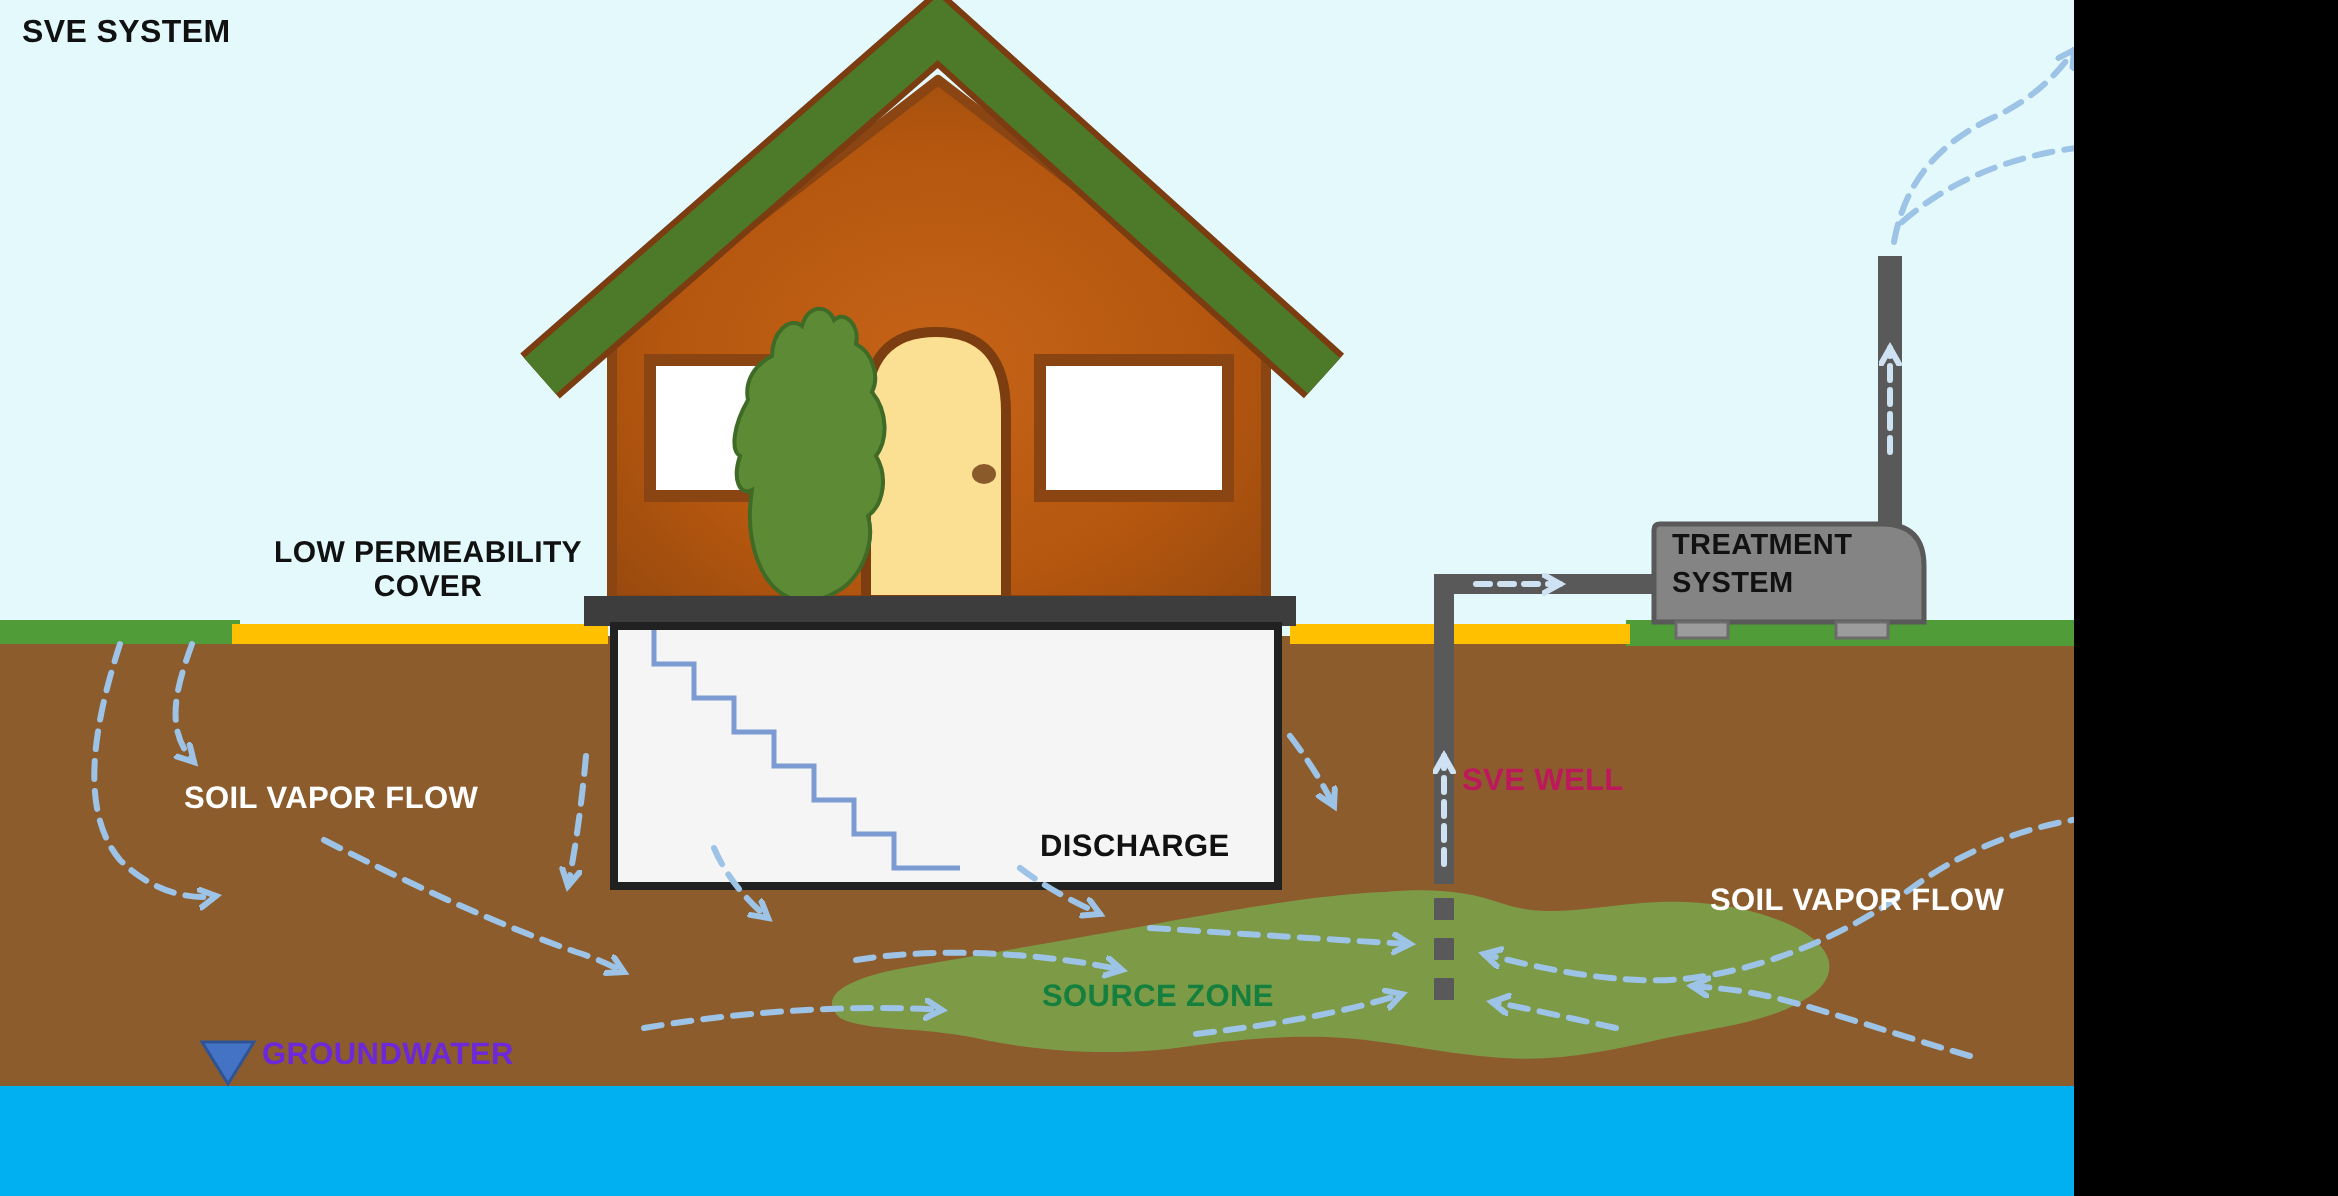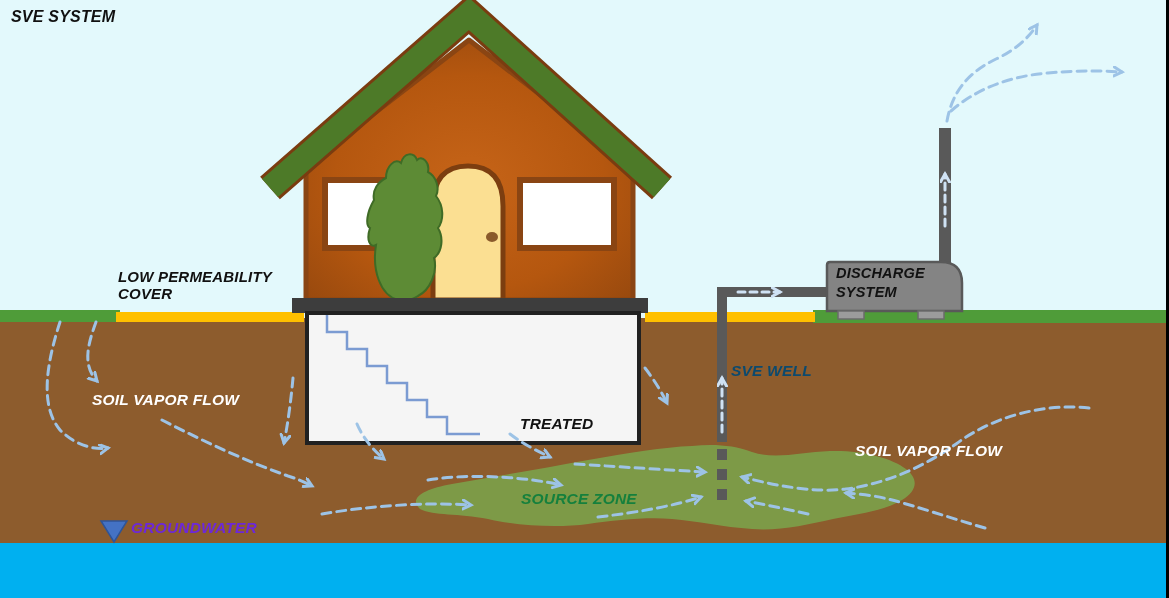--- a/index.html
+++ b/index.html
@@ -1,29 +1,29 @@
 <!DOCTYPE html>
 <html><head>
 <meta charset="utf-8">
 <style>
   html,body{margin:0;padding:0;background:#000;}
   .stage{
-    position:relative;width:1169px;height:598px;overflow:hidden;
-    font-family:"Liberation Sans",sans-serif;background:#e3f9fc;font-style:italic;
+    position:relative;width:1037px;height:598px;overflow:hidden;
+    font-family:"Liberation Sans",sans-serif;background:#e3f9fc;
   }
   .stage svg{position:absolute;left:0;top:0;}
   .lbl{
     position:absolute;font-weight:700;letter-spacing:.2px;line-height:1.15;
     white-space:normal;color:#111;
   }
   .lbl-sve-system{left:11px;top:8px;font-size:16px;}
-  .lbl-cover{left:118px;top:268px;width:192px;text-align:left;font-size:15px;}
+  .lbl-cover{left:118px;top:268px;width:192px;text-align:center;font-size:15px;}
   .lbl-svf-left{left:92px;top:391px;font-size:15.5px;color:#fff;}
   .lbl-basement{left:520px;top:415px;font-size:15.5px;}
-  .lbl-sve-well{left:731px;top:362px;font-size:15.5px;color:#0c4a6e;}
+  .lbl-sve-well{left:731px;top:382px;font-size:15.5px;color:#be185d;}
   .lbl-source-zone{left:521px;top:490px;font-size:15.5px;color:#15803d;}
   .lbl-svf-right{left:855px;top:442px;font-size:15.5px;color:#fff;}
   .lbl-groundwater{left:131px;top:519px;font-size:15.5px;color:#6d28d9;}
   .lbl-treatment{left:836px;top:264px;width:112px;font-size:14.5px;line-height:1.32;}
   .lbl-treated{left:979px;top:91px;width:114px;text-align:center;font-size:14.5px;line-height:1.25;color:#2e75b6;}
 </style>
 </head>
 <body>
 
 <div class="stage">
@@ -126,19 +126,19 @@
   </g>
 
   <path d="M 101,521 L 127,521 L 114,542 Z" fill="#4472c4" stroke="#2f5496" stroke-width="1.5"></path>
 
   <rect x="1166" y="0" width="3" height="598" fill="#000"></rect>
 </svg>
 
   <div class="lbl lbl-sve-system">SVE SYSTEM</div>
   <div class="lbl lbl-cover">LOW PERMEABILITY COVER</div>
   <div class="lbl lbl-svf-left">SOIL VAPOR FLOW</div>
-  <div class="lbl lbl-basement">TREATED</div>
+  <div class="lbl lbl-basement">DISCHARGE</div>
   <div class="lbl lbl-sve-well">SVE WELL</div>
   <div class="lbl lbl-source-zone">SOURCE ZONE</div>
   <div class="lbl lbl-svf-right">SOIL VAPOR FLOW</div>
   <div class="lbl lbl-groundwater">GROUNDWATER</div>
-  <div class="lbl lbl-treatment">DISCHARGE SYSTEM</div>
+  <div class="lbl lbl-treatment">TREATMENT SYSTEM</div>
 </div>
 
 </body></html>

